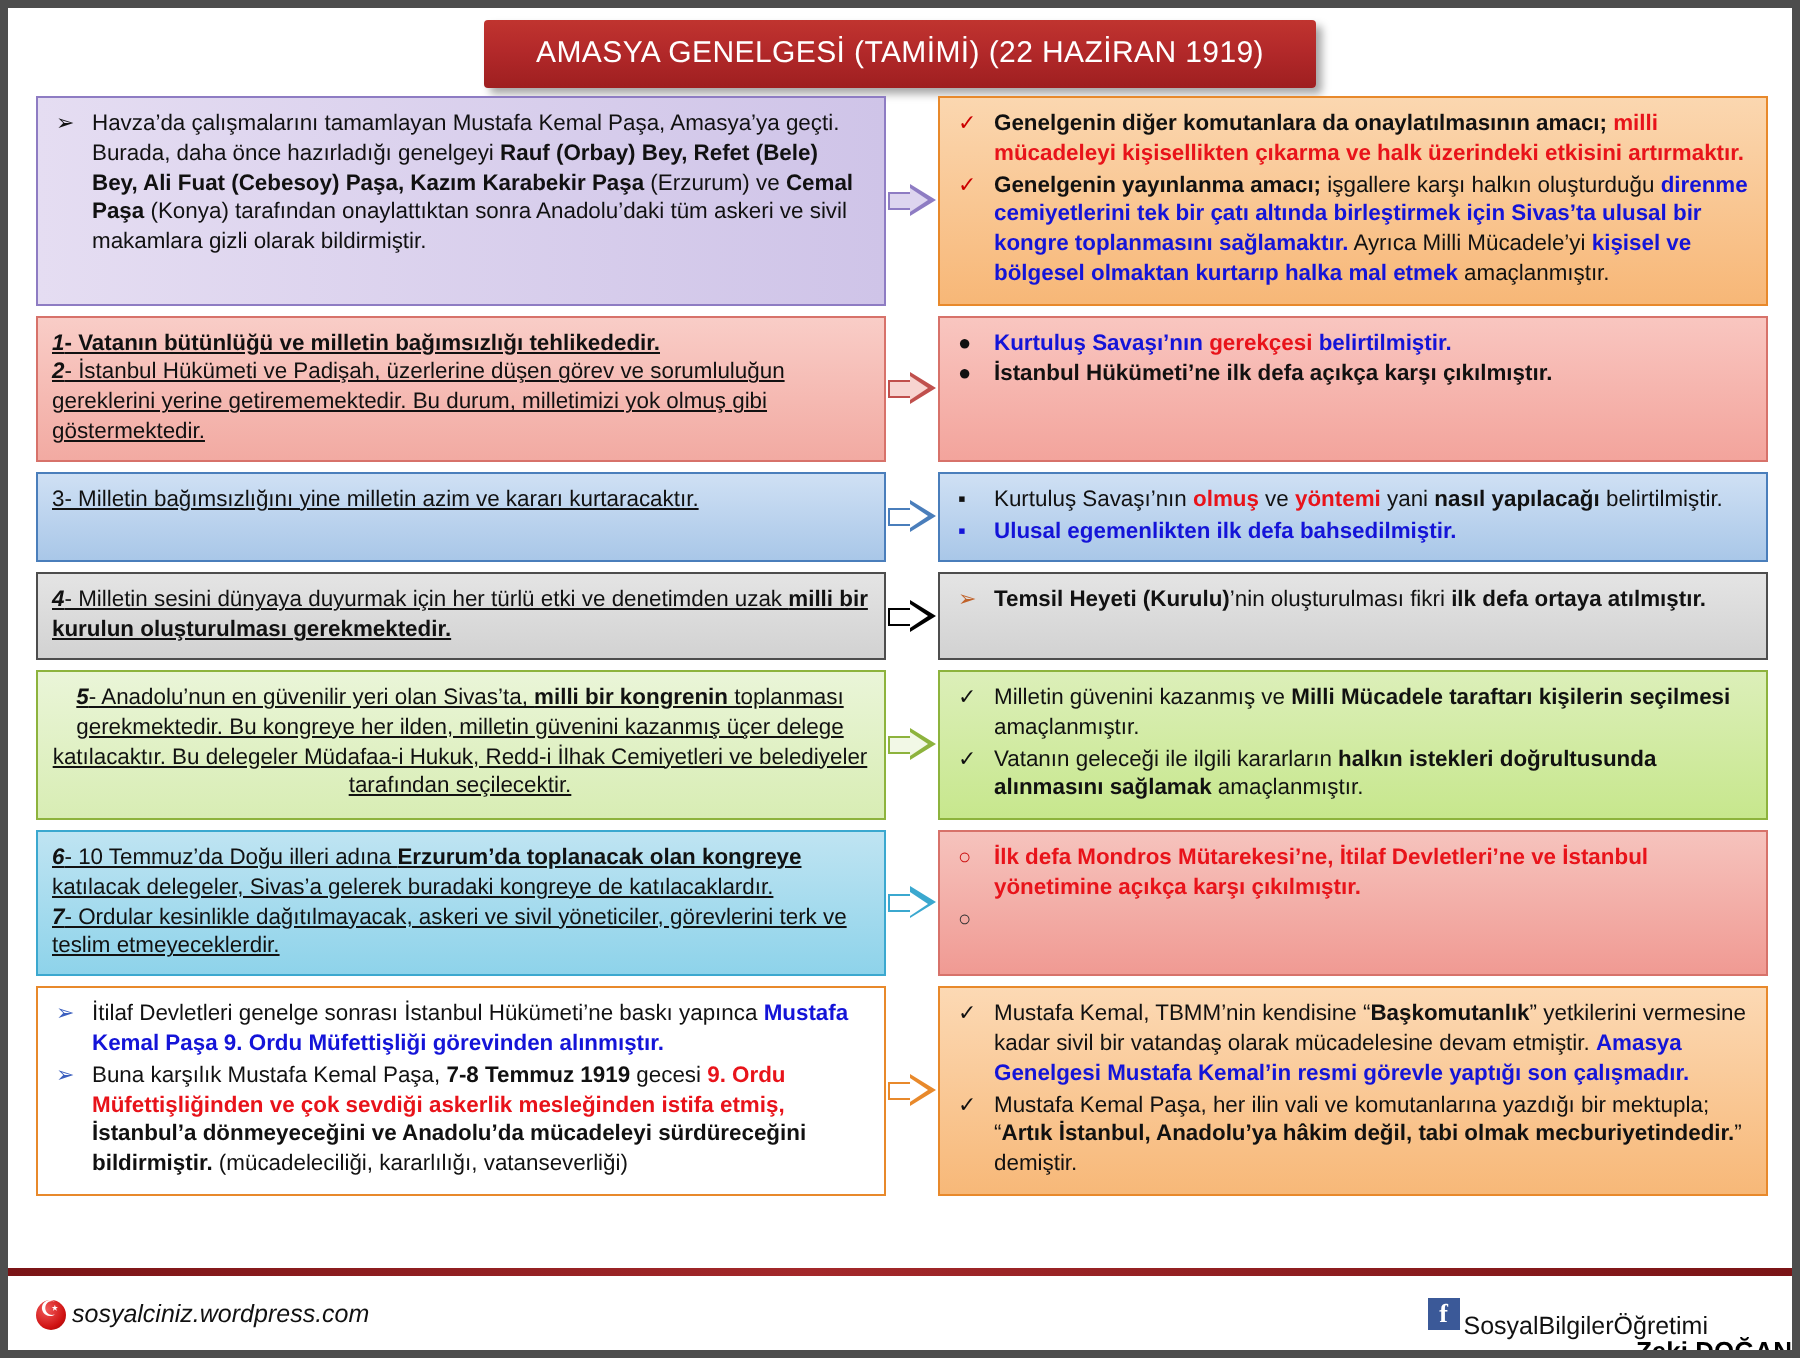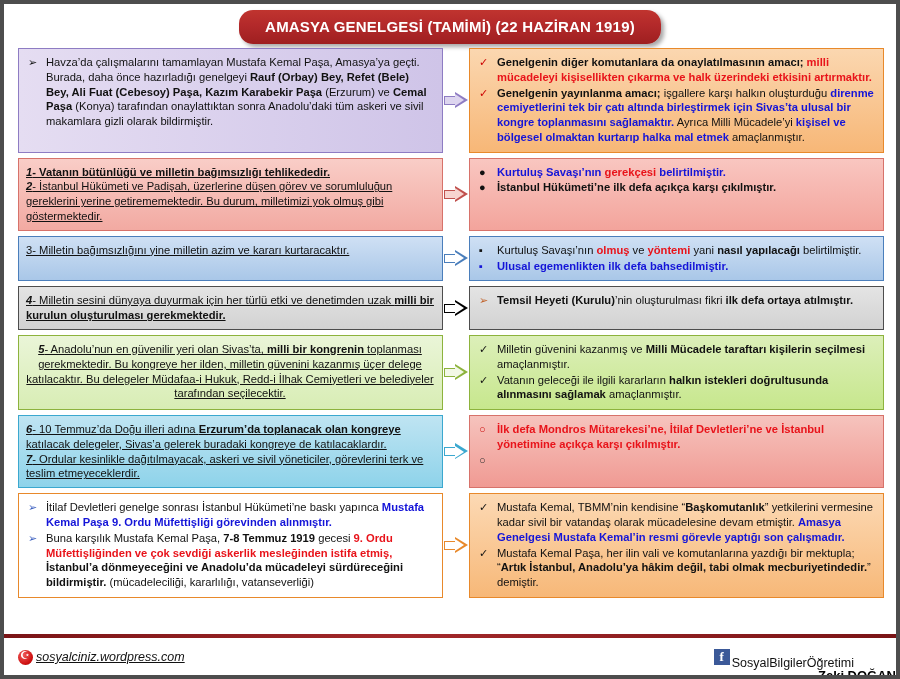--- a/index.html
+++ b/index.html
@@ -21,25 +21,25 @@
   }
 
   
   .title-wrap{
     position:absolute;left:0;top:6px;width:892px;
     display:flex;justify-content:center;
   }
   .title-bar{
     background:linear-gradient(to bottom,#c0342f 0%,#b3292a 45%,#9e1f20 100%);
     color:#ffffff;
-    font-weight:bold;
+    font-weight:normal;
     font-size:15px;
     letter-spacing:.2px;
     padding:8px 26px 9px 26px;
-    border-radius:14px;
+    border-radius:2px;
     box-shadow:3px 3px 4px rgba(0,0,0,.35);
     white-space:nowrap;
   }
 
   
   .rows{
     position:absolute;left:14px;top:44px;width:866px;
   }
   .row{
     display:flex;
@@ -123,21 +123,21 @@
   }
   .footer{
     position:absolute;left:0;bottom:0;width:892px;height:36px;
     display:flex;align-items:center;
     border-top:1px solid #fff;
   }
   .f-left{position:absolute;left:14px;display:flex;align-items:center;gap:3px;}
   .f-center{position:absolute;left:0;width:892px;text-align:right;
             font-weight:bold;font-size:13px;color:#000;margin-top:36px;}
   .f-right{position:absolute;right:42px;display:flex;align-items:center;gap:2px;}
-  .f-text{font-style:italic;font-size:12.5px;color:#111;text-decoration:underline;}
+  .f-text{font-style:italic;font-size:12.5px;color:#111;}
   .f-text2{font-size:12.5px;color:#111;margin-top:12px;}
   .tr-icon{
     width:15px;height:15px;border-radius:50%;
     background:radial-gradient(circle at 35% 32%,#f05a5a,#cf1111 65%,#8f0606);
     position:relative;display:inline-block;
   }
   .tr-icon::after{
     content:"\262A";position:absolute;left:2px;top:-2px;
     color:#fff;font-size:11px;line-height:15px;
   }

